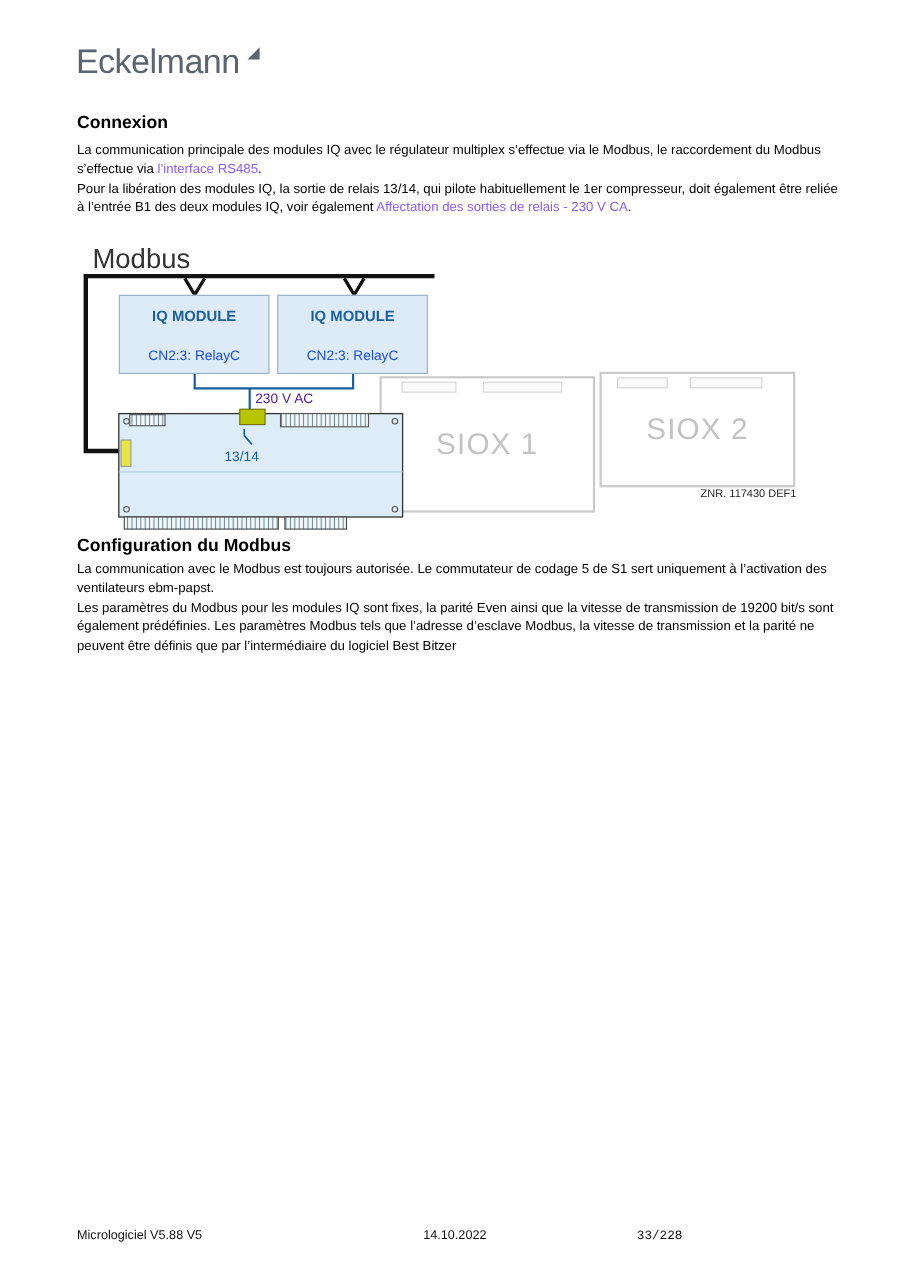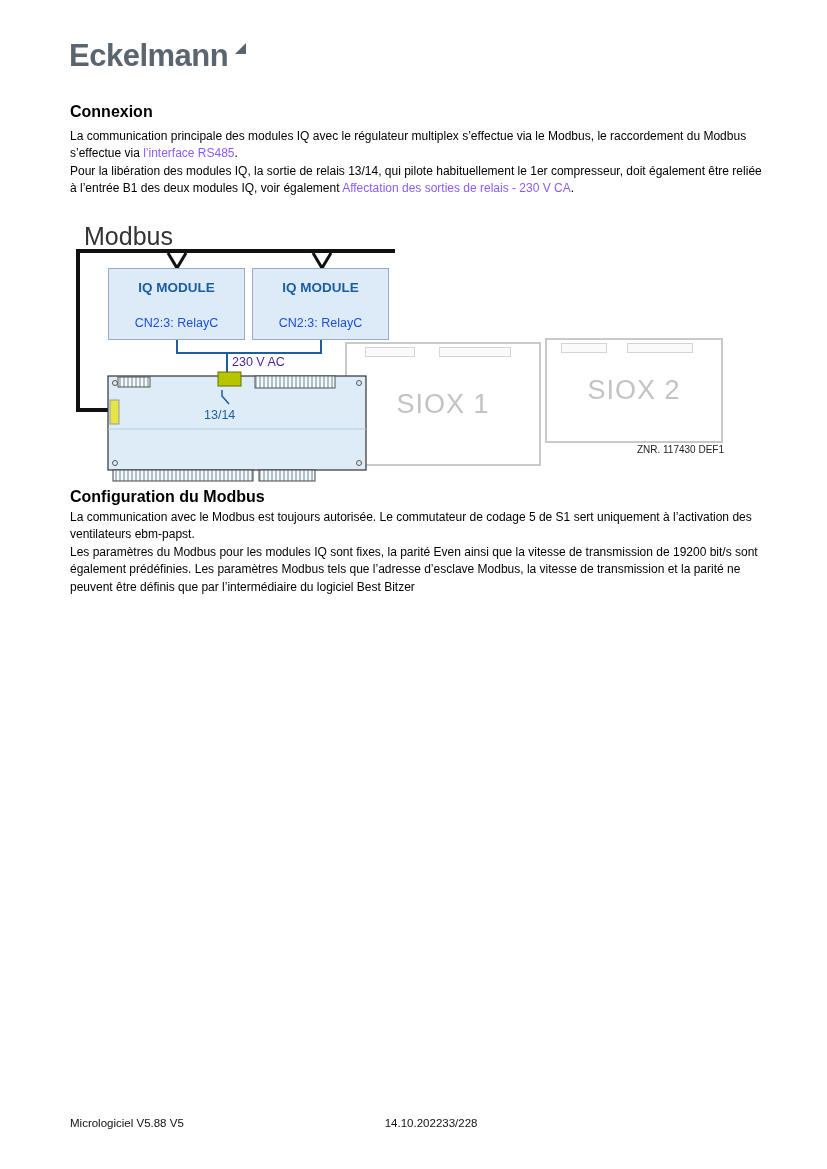--- a/index.html
+++ b/index.html
@@ -8,21 +8,21 @@
     position:relative;
     width:827px;height:1169px;
     margin:0 auto;
     background:#ffffff;
     font-family:"Liberation Sans", sans-serif;
     color:#000;
     overflow:hidden;
   }
   
   .logo{position:absolute;left:69px;top:40px;display:flex;align-items:flex-start;}
-  .logo-text{font-size:31px;font-weight:bold;color:#5a6570;letter-spacing:-0.5px;line-height:1;}
+  .logo-text{font-size:31px;font-weight:normal;color:#5a6570;letter-spacing:-0.5px;line-height:1;}
   .logo-mark{margin-left:5px;margin-top:1px;}
   
   .sec1{position:absolute;left:70px;top:104px;width:697px;}
   .sec2{position:absolute;left:70px;top:489px;width:700px;}
   h2.doc-h{font-size:16px;font-weight:bold;margin:0 0 9px 0;line-height:15px;}
   .sec2 h2.doc-h{margin-bottom:5px;}
   p.doc-p{margin:0;font-size:12px;line-height:17.4px;}
   .link{color:#8b5cf6;text-decoration:none;cursor:pointer;}
   
   .diagram{position:absolute;left:70px;top:222px;width:660px;height:272px;}
@@ -52,21 +52,21 @@
   .siox2 .n1{left:14px;width:44px;}
   .siox2 .n2{left:80px;width:64px;}
   .znr{position:absolute;left:484px;top:222px;width:170px;text-align:right;font-size:10px;color:#222;z-index:2;}
   
   .footer{
     position:absolute;left:70px;top:1117px;width:687px;
     display:grid;grid-template-columns:1fr auto 1fr;
     font-size:11.5px;color:#111;
   }
   .footer .center{text-align:center;}
-  .footer .right{text-align:left;}
+  .footer .right{text-align:center;font-family:Liberation Mono, monospace;}
 </style>
 </head>
 <body>
 
 <div class="page">
 
   <div class="logo">
     <span class="logo-text">Eckelmann</span>
     <span class="logo-mark">
       <svg width="15" height="15" viewBox="0 0 15 15">

